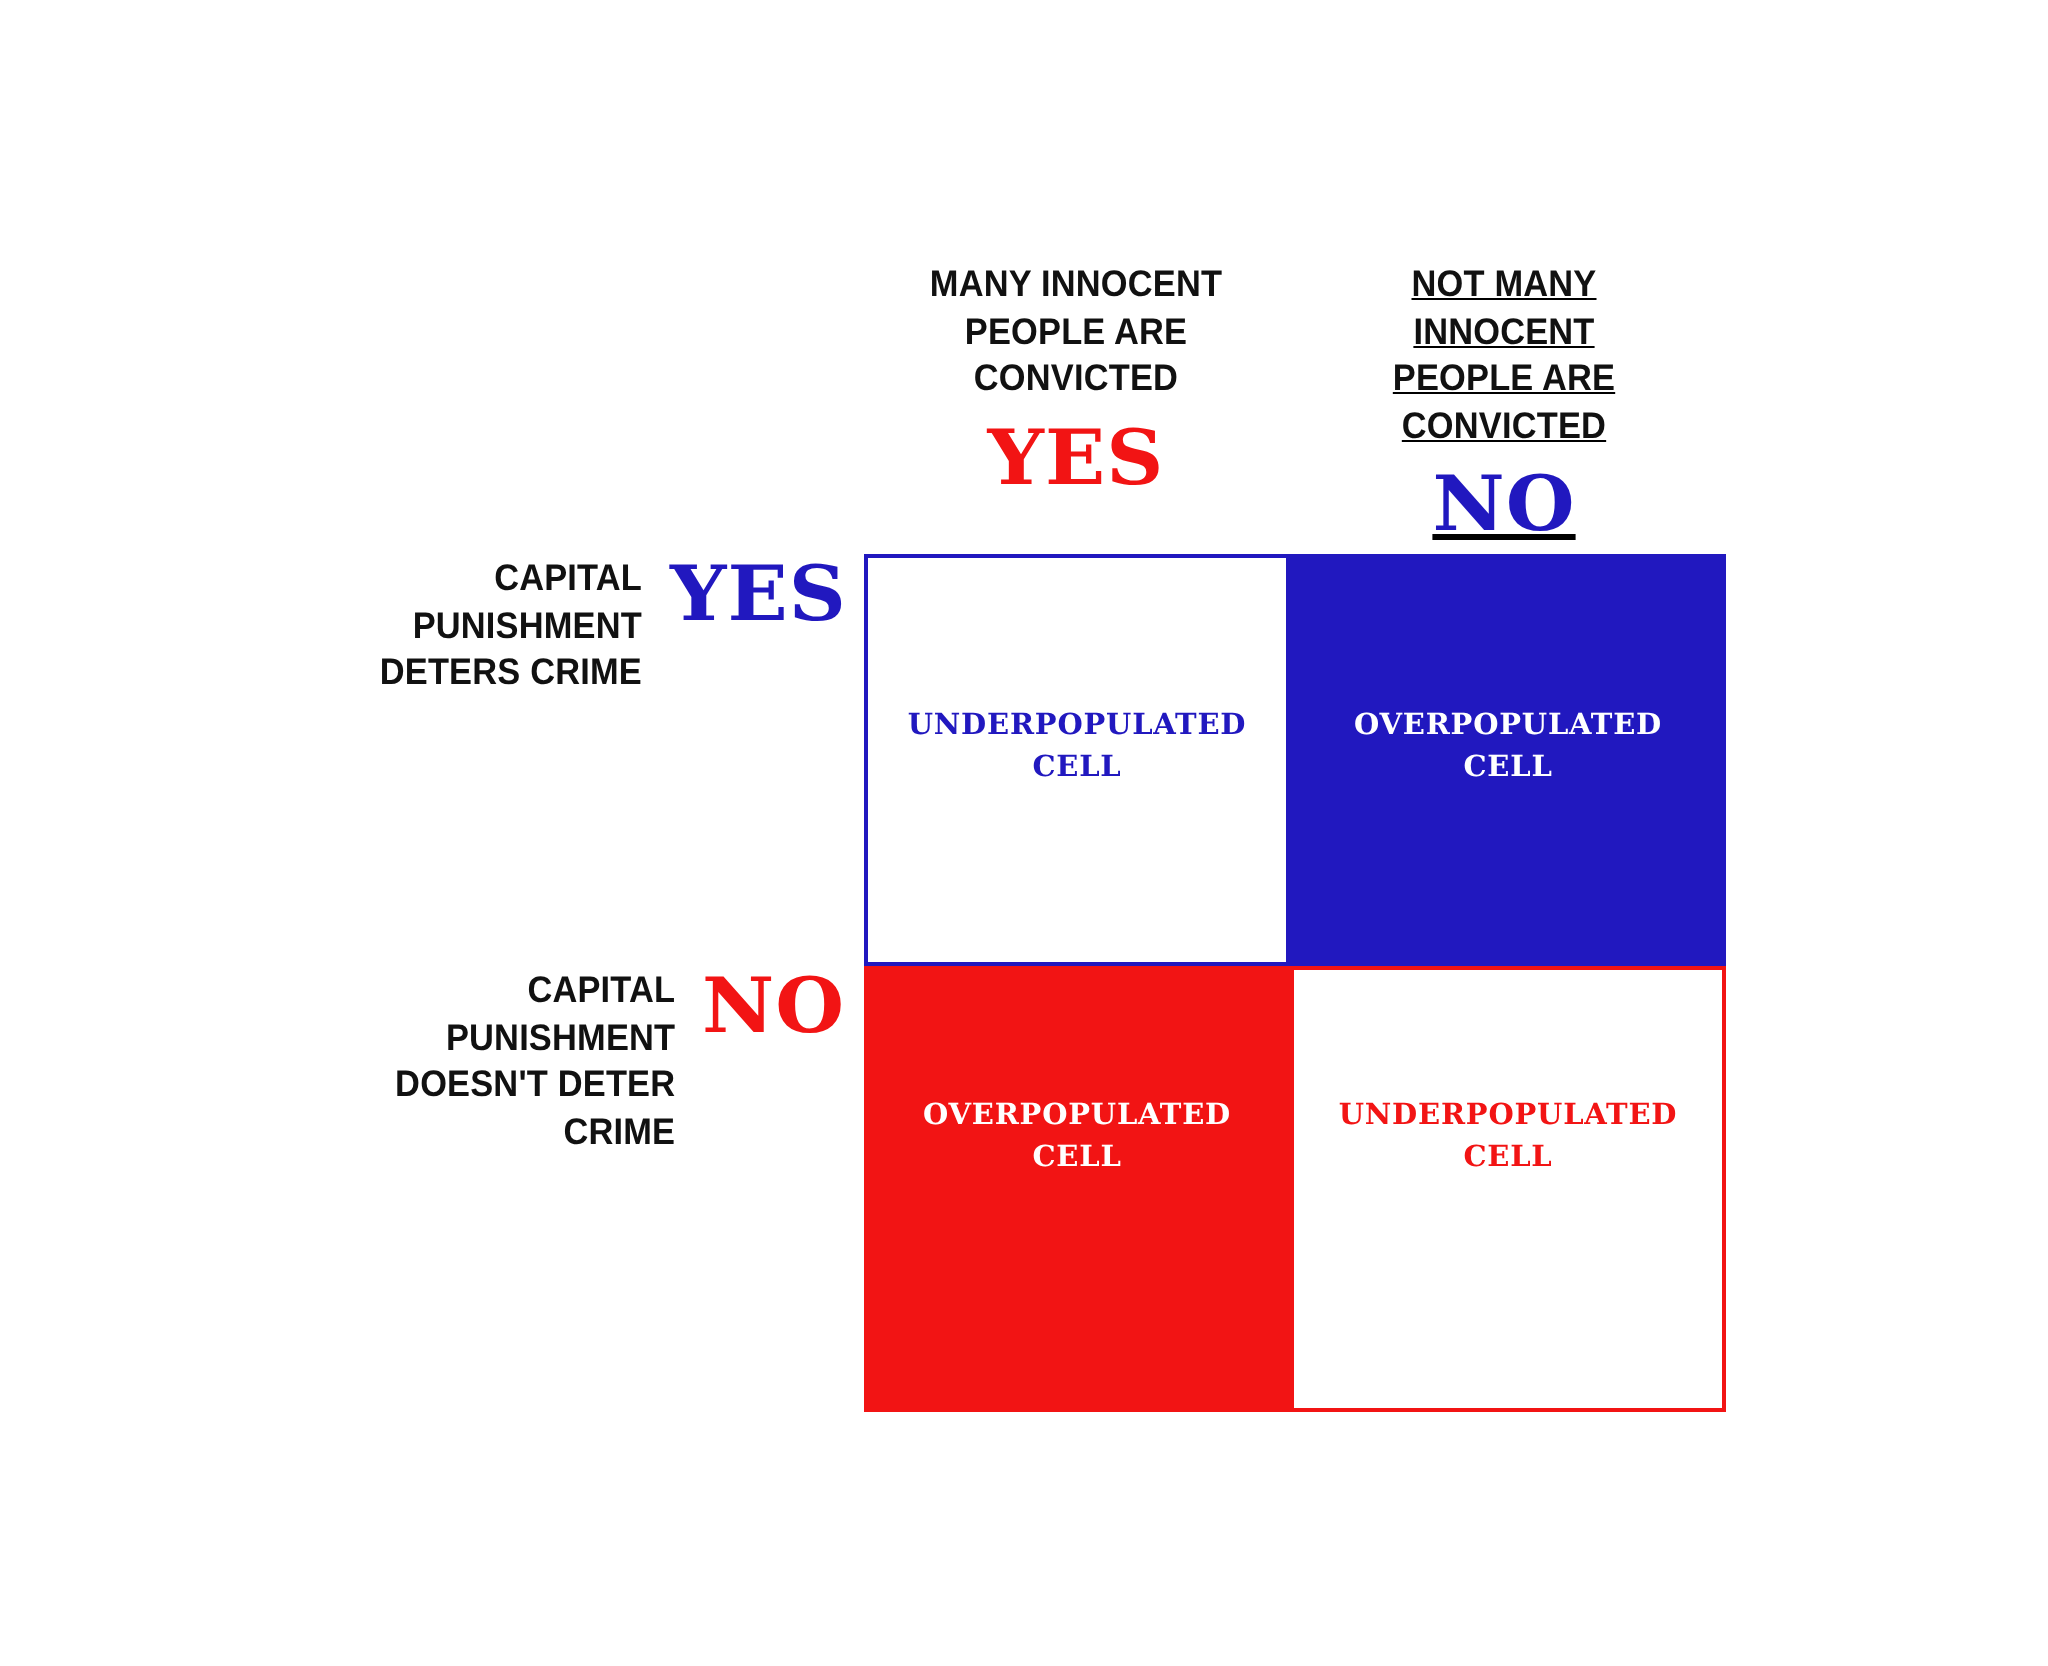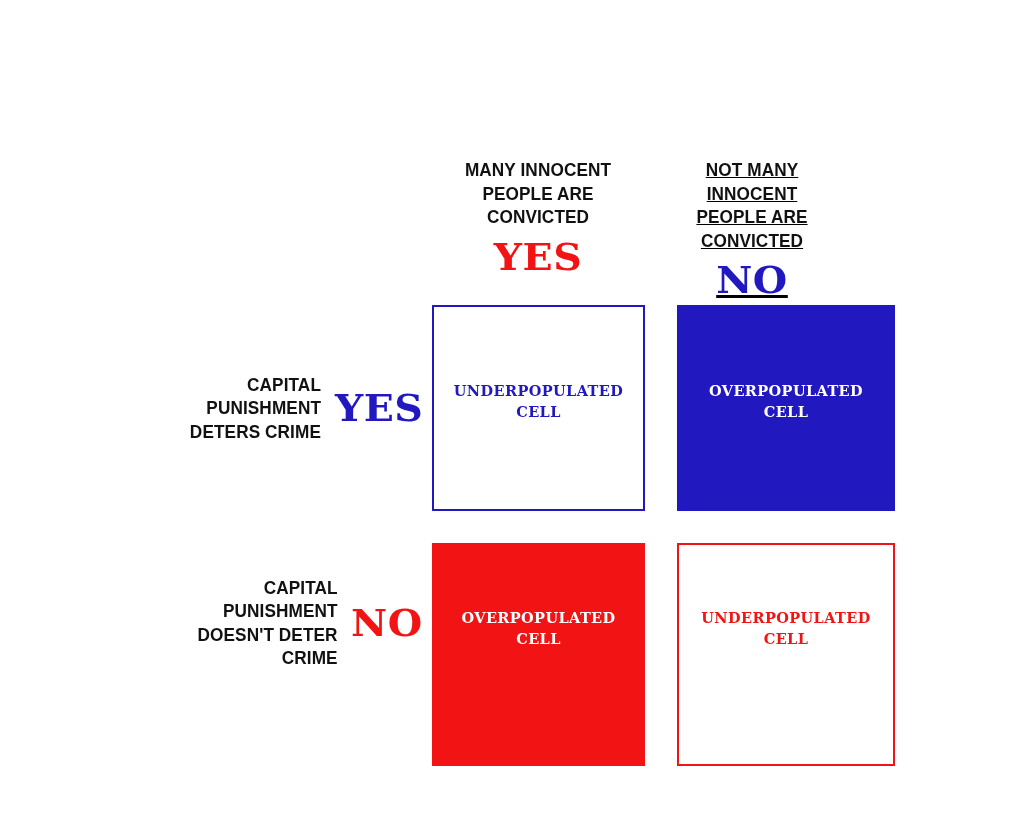--- a/index.html
+++ b/index.html
@@ -12,21 +12,20 @@
     height: 833px;
     position: relative;
     overflow: hidden;
     font-family: "Liberation Sans", sans-serif;
     -webkit-font-smoothing: antialiased;
   }
 
   #matrix-figure {
     position: absolute;
     inset: 0;
-    margin-top: 28px;
   }
 
   
   .col-head {
     position: absolute;
     width: 214px;
     text-align: center;
   }
   .col-head-text {
     font-family: "Liberation Sans", sans-serif;
@@ -53,21 +52,21 @@
   #col-head-yes { left: 431px; top: 130px; }
   #col-head-no  { left: 645px; top: 130px; text-decoration: underline; }
 
   .answer-yes-red  { color: #F21414; }
   .answer-no-blue  { color: #2118BF; }
 
   
   .row-head {
     position: absolute;
     display: flex;
-    align-items: center;
+    align-items: flex-start;
     justify-content: flex-end;
     gap: 14px;
   }
   .row-head-text {
     font-family: "Liberation Sans", sans-serif;
     font-weight: 700;
     font-size: 18.5px;
     line-height: 23.5px;
     letter-spacing: 0.1px;
     color: #111111;
@@ -101,21 +100,20 @@
   
   #matrix-grid {
     position: absolute;
     left: 432px;
     top: 277px;
     width: 431px;
     height: 429px;
     display: grid;
     grid-template-columns: 213px 218px;
     grid-template-rows: 206px 223px;
-    gap: 32px;
   }
   .cell {
     position: relative;
     display: flex;
     align-items: center;
     justify-content: center;
     box-sizing: border-box;
     padding: 0 10px;
   }
   .cell-label {

